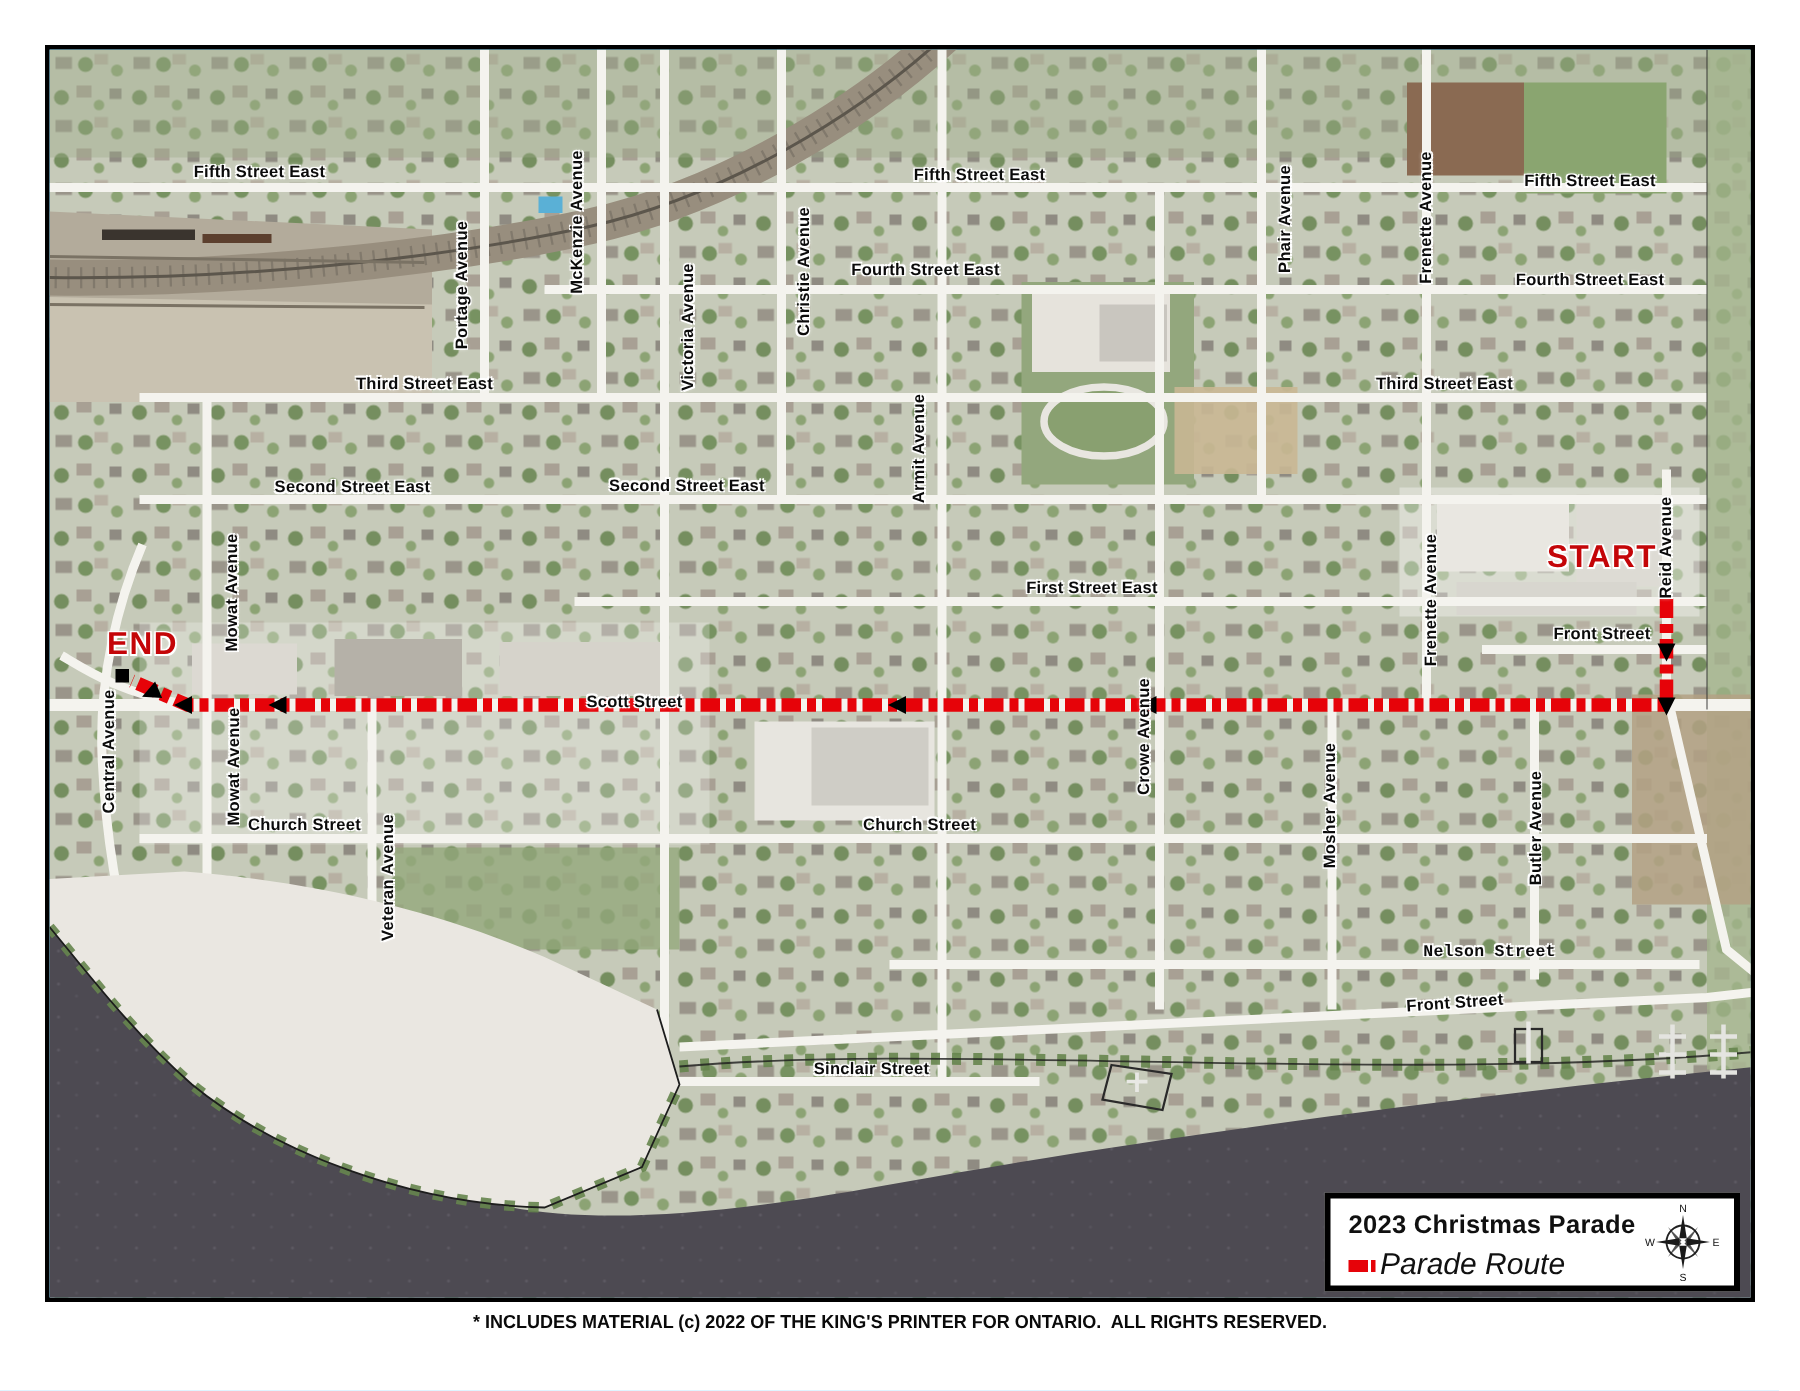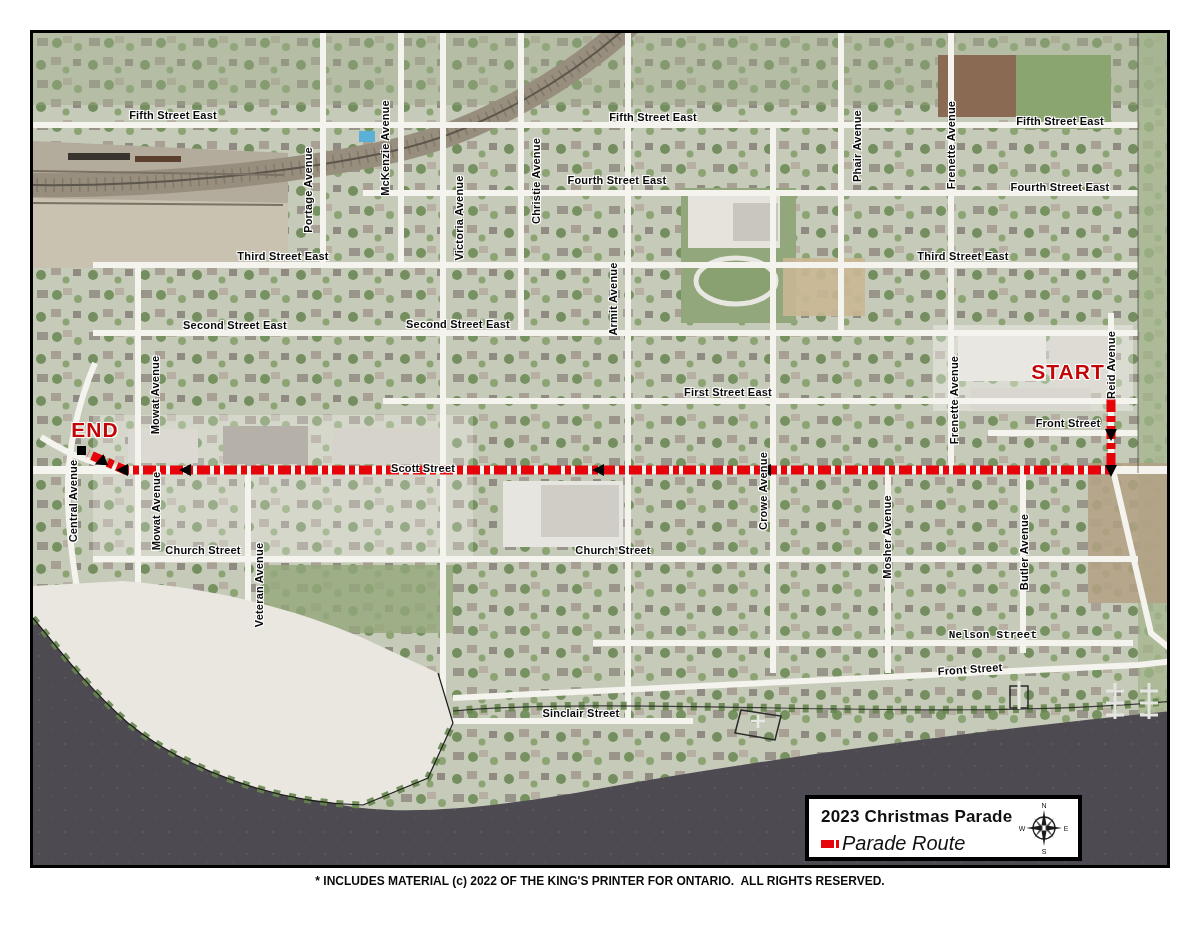--- a/index.html
+++ b/index.html
@@ -10,21 +10,21 @@
   #labels-layer{position:absolute;left:0;top:0;width:100%;height:100%;z-index:5;}
   .map-label{position:absolute;transform:translate(-50%,-50%);
     font-weight:bold;font-size:11px;color:#0b0b0b;white-space:nowrap;letter-spacing:.2px;
     text-shadow:-1px -1px 0 #fff,1px -1px 0 #fff,-1px 1px 0 #fff,1px 1px 0 #fff,0 0 3px #fff;}
   .map-label.vert{transform:translate(-50%,-50%) rotate(-90deg);}
   .endpoint-label{position:absolute;transform:translate(-50%,-50%);
     font-weight:bold;font-size:21px;color:#c40508;letter-spacing:1px;white-space:nowrap;
     text-shadow:-1px -1px 0 #fff,1px -1px 0 #fff,-1px 1px 0 #fff,1px 1px 0 #fff,0 0 3px #fff;z-index:6;}
   #start-label{left:1035px;top:339px;}
   #end-label{left:62px;top:397px;}
-  #legend{position:absolute;left:772px;top:762px;width:277px;height:66px;z-index:8;
+  #legend{position:absolute;left:850px;top:762px;width:277px;height:66px;z-index:8;
     background:#fff;border:4px solid #000;box-sizing:border-box;padding:8px 6px 0 12px;}
   #legend-title{font-weight:bold;font-size:17px;color:#101010;letter-spacing:.2px;}
   .legend-item{display:flex;align-items:center;margin-top:5px;}
   .legend-swatch{display:inline-flex;align-items:center;margin-right:3px;}
   .legend-swatch .dash-long{width:13px;height:8px;background:var(--route-red,#e60309);}
   .legend-swatch .dash-short{width:3px;height:8px;background:var(--route-red,#e60309);margin-left:2px;}
   .legend-item-label{font-size:20px;color:#111;font-style:italic;}
   #compass{position:absolute;right:8px;top:1px;}
   #caption{position:absolute;left:0;top:874px;width:1200px;text-align:center;
     font-weight:bold;font-size:12.5px;color:#0a0a0a;white-space:pre;transform:scaleX(.96);}

